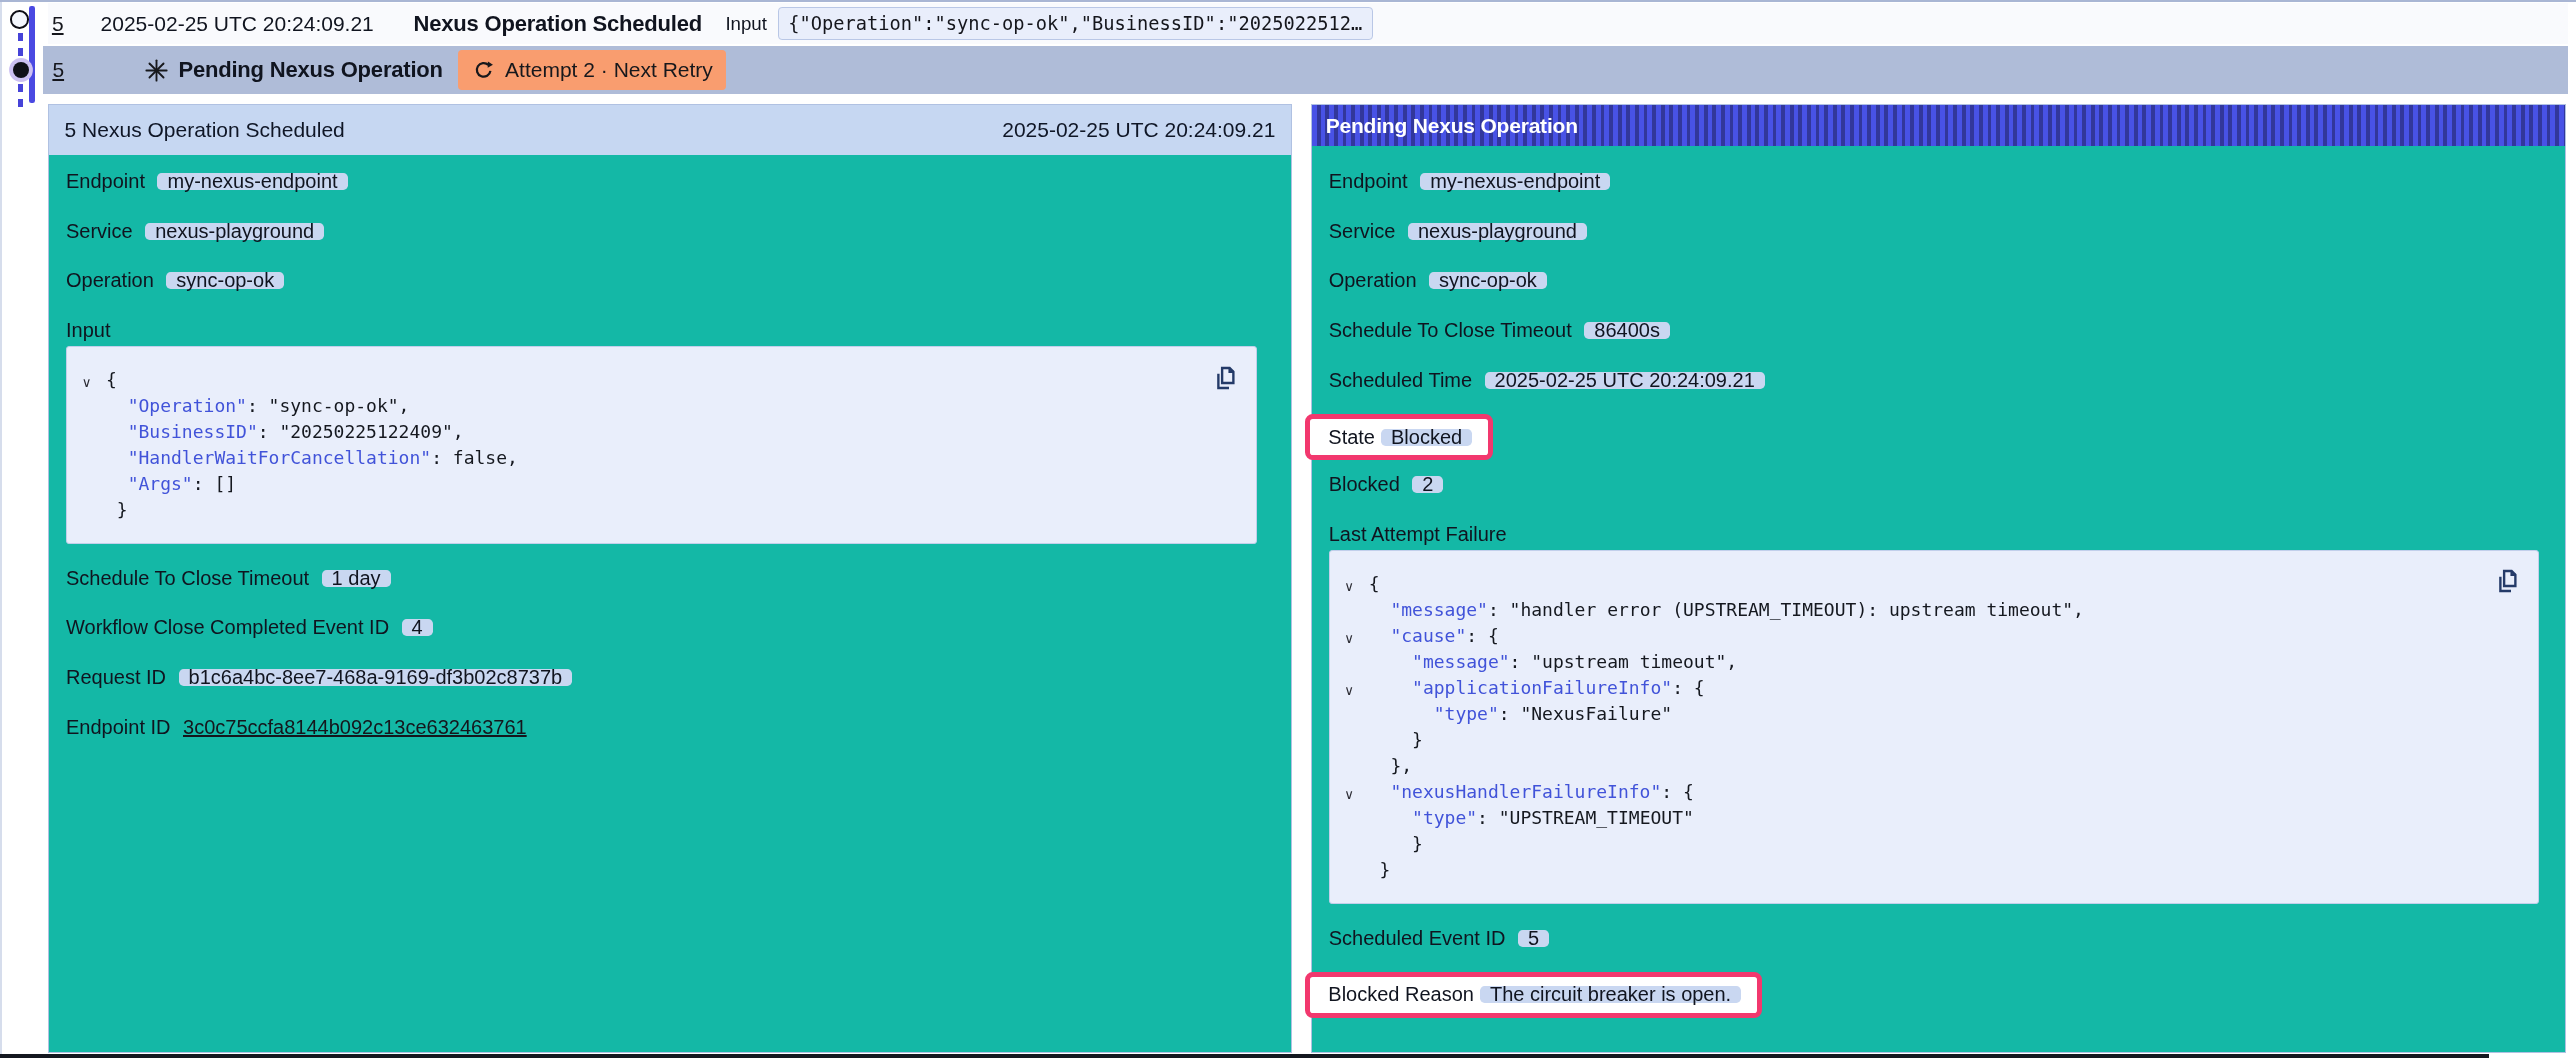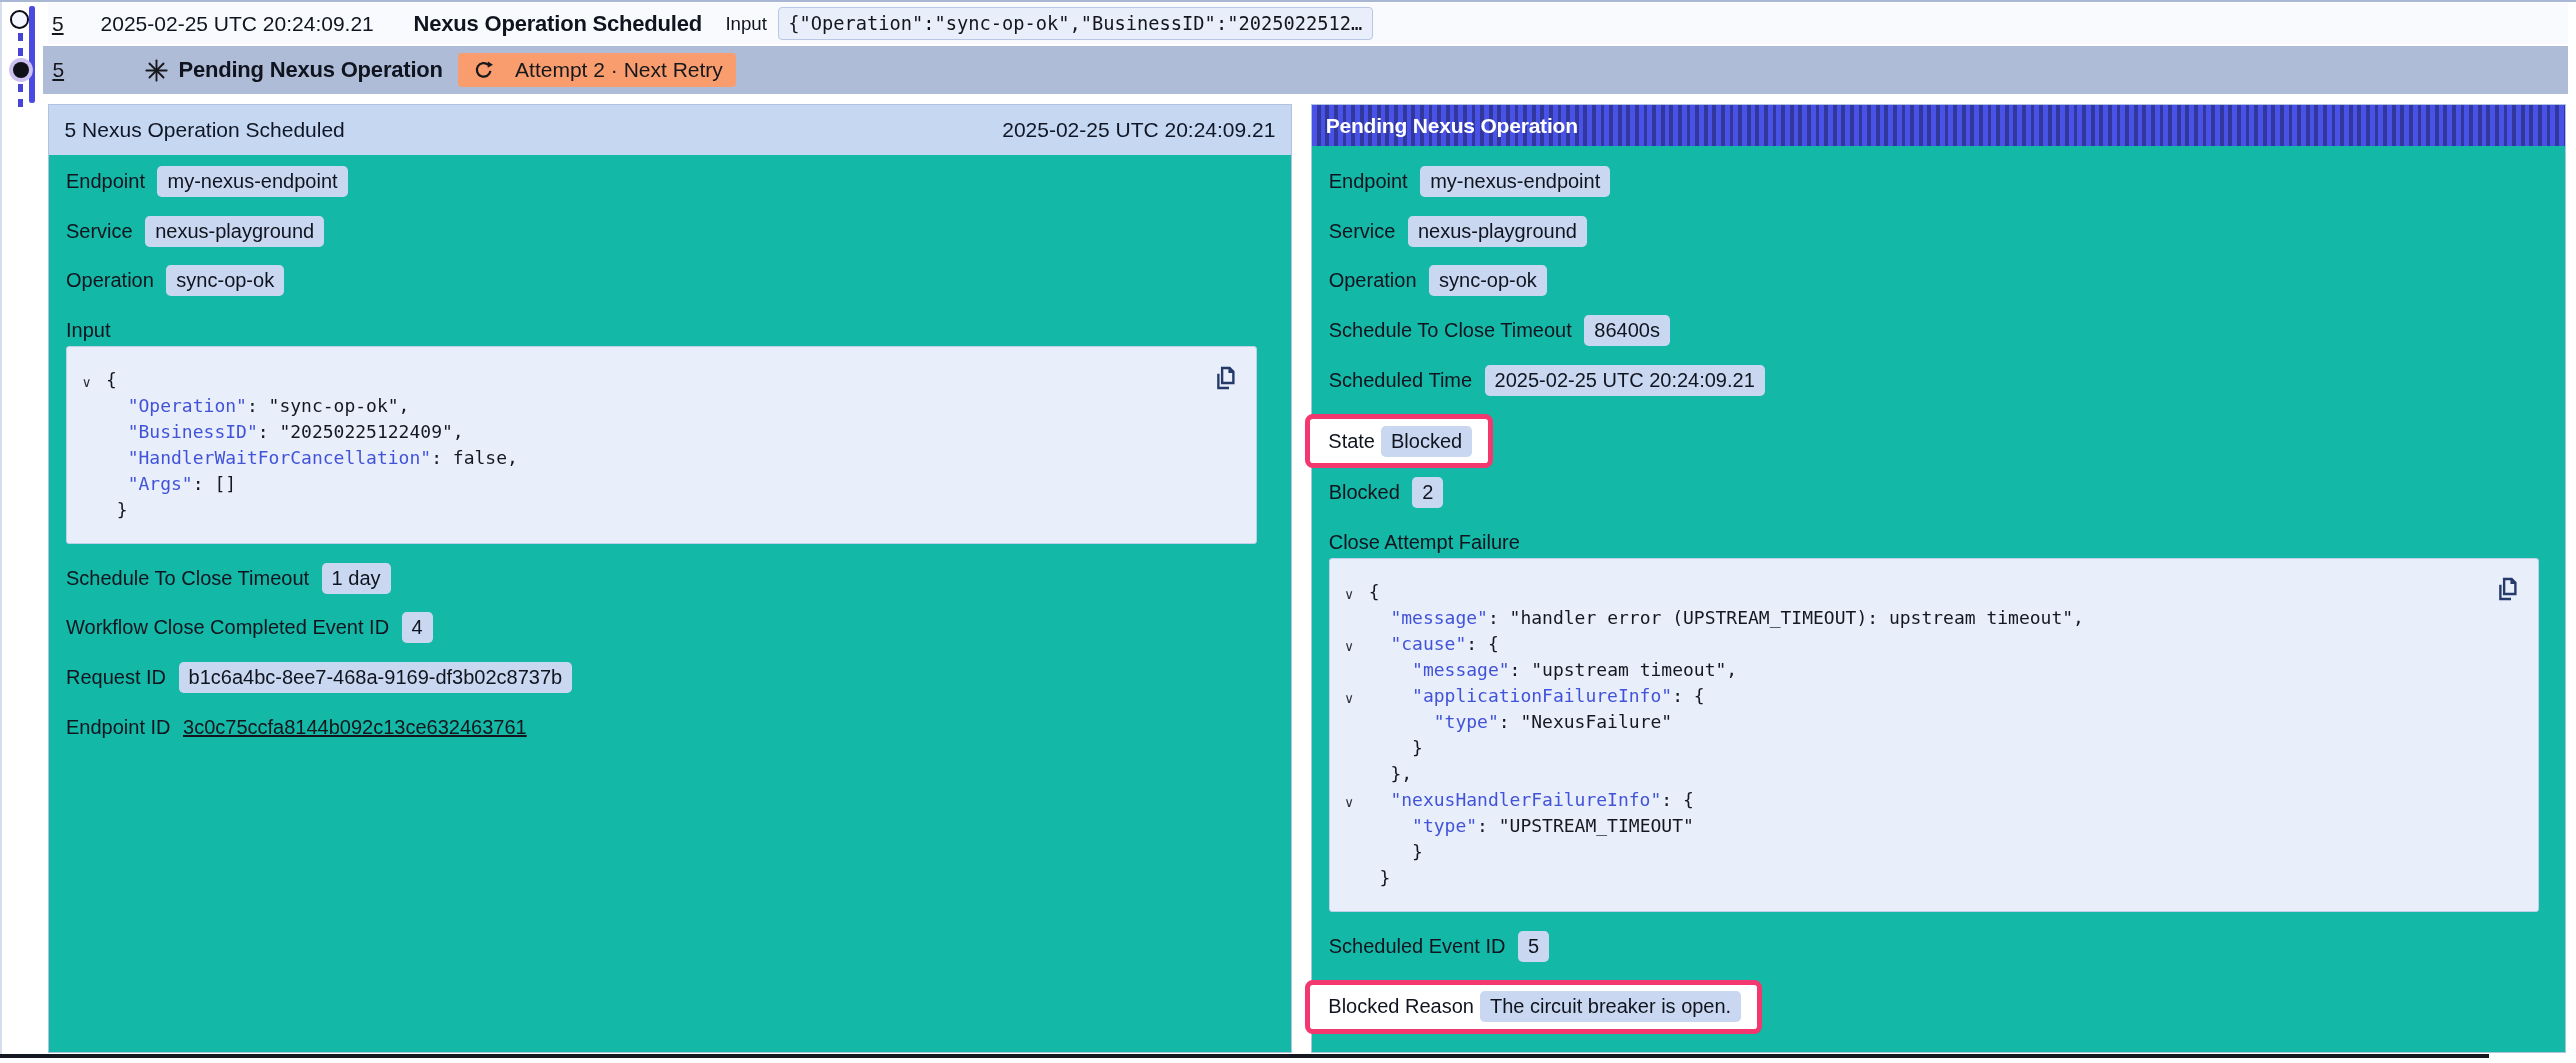--- a/index.html
+++ b/index.html
@@ -30,38 +30,38 @@
   .row1 { position:absolute; left:48px; top:3.1px; width:2520px; height:41px; background:#f9fafd;
           display:flex; align-items:center; font-size:21px; }
   .row2 { position:absolute; left:43px; top:46px; width:2525px; height:48px; background:#afbcd8;
           display:flex; align-items:center; font-size:21px; }
   .id-link { text-decoration:underline; color:#15161c; }
   .ev-title { font-weight:bold; font-size:22px; letter-spacing:-0.2px; }
   .input-label-sm { font-size:18.7px; }
   .input-chip { background:#e9eefb; border:1.6px solid #b9c7e6; border-radius:3.9px;
                 font-family:"DejaVu Sans Mono", monospace; font-size:18.7px; height:33px;
                 display:flex; align-items:center; padding:0 9.4px; color:#15161c; white-space:pre; }
-  .retry-badge { background:#f99d6f; border-radius:3.9px; height:34px; display:flex; align-items:center;
-                 gap:20px; padding:0 13.3px; font-size:21px; color:#17181c; }
+  .retry-badge { background:#f99d6f; border-radius:3.9px; height:40px; display:flex; align-items:center;
+                 gap:10px; padding:0 13.3px; font-size:21px; color:#17181c; }
 
   
   .panels { position:absolute; left:48px; top:104px; display:flex; gap:18.7px; }
   .panel  { background:#14b8a6; border:1.6px solid #b0c1e2; height:949px; }
   .panel.left  { width:1244px; }
   .panel.right { width:1255px; }
   .lp-header { height:50px; background:#c6d7f2; display:flex; justify-content:space-between;
                align-items:center; padding:0 15.6px; font-size:21px; font-weight:500; color:#0f1626; }
   .rp-header { height:41px; color:#fff; font-weight:bold; font-size:21px; display:flex; align-items:center;
                padding:0 14px; letter-spacing:-0.2px;
                background:repeating-linear-gradient(90deg,#4852e6 0 4.7px,#32379b 4.7px 8.6px); }
   .lp-body { padding:11px 34px 0 17px; }
   .rp-body { padding:20px 26px 0 17px; }
 
   .field { display:flex; align-items:center; gap:12.5px; height:31px; margin-bottom:18.7px; font-size:20px; }
-  .chip  { background:#c9d7f1; border-radius:4.7px; padding:0 10px; height:31px;
+  .chip  { background:#c9d7f1; border-radius:4.7px; padding:0 10px; height:17px;
            display:inline-flex; align-items:center; color:#10141f; white-space:pre; }
   .link-underline { text-decoration:underline; color:#15161c; }
   .section-label { height:31px; display:flex; align-items:center; font-size:20px; }
 
   .code-block { position:relative; background:#e9eefb; border:1.6px solid #c2cfeb; border-radius:3.1px;
                 padding:20px 15.6px 20px 0; margin-bottom:18.7px; }
   .code-line { display:flex; line-height:26px; font-family:"DejaVu Sans Mono", monospace; font-size:18px; }
   .gutter { width:39px; flex:none; text-align:center; color:#2b2b33; font-size:13.3px;
             font-family:"Liberation Sans", sans-serif; transform:translateY(3.1px); }
   .code-text { white-space:pre; color:#15181f; }
@@ -222,21 +222,21 @@
         <div class="hl">
           <span>State</span>
           <span class="chip">Blocked</span>
         </div>
 
         <div class="field">
           <span>Blocked</span>
           <span class="chip">2</span>
         </div>
 
-        <div class="section-label">Close Attempt Failure</div>
+        <div class="section-label">Last Attempt Failure</div>
         <div class="code-block">
           <div>
               <div class="code-line">
                 <span class="gutter">∨</span>
                 <span class="code-text"><span class="jp">{</span></span>
               </div>
               <div class="code-line">
                 <span class="gutter"></span>
                 <span class="code-text">  <span class="jk">"message"</span><span class="jp">: "handler error (UPSTREAM_TIMEOUT): upstream timeout",</span></span>
               </div>

